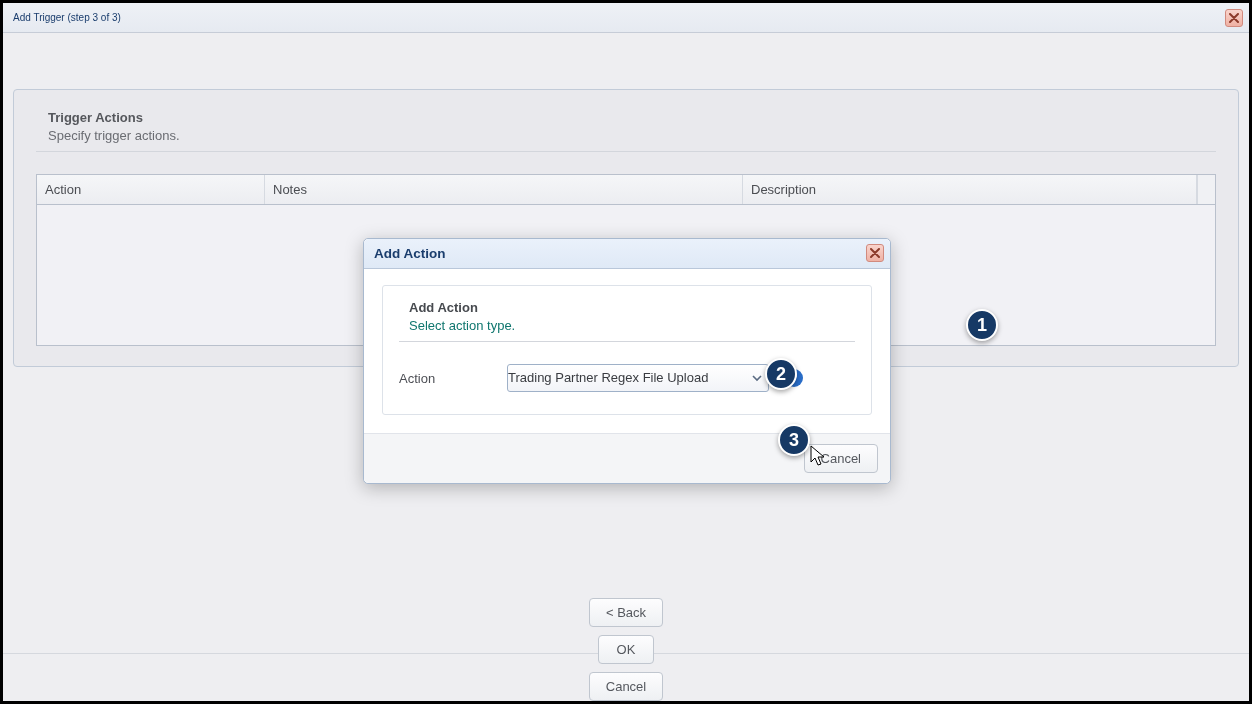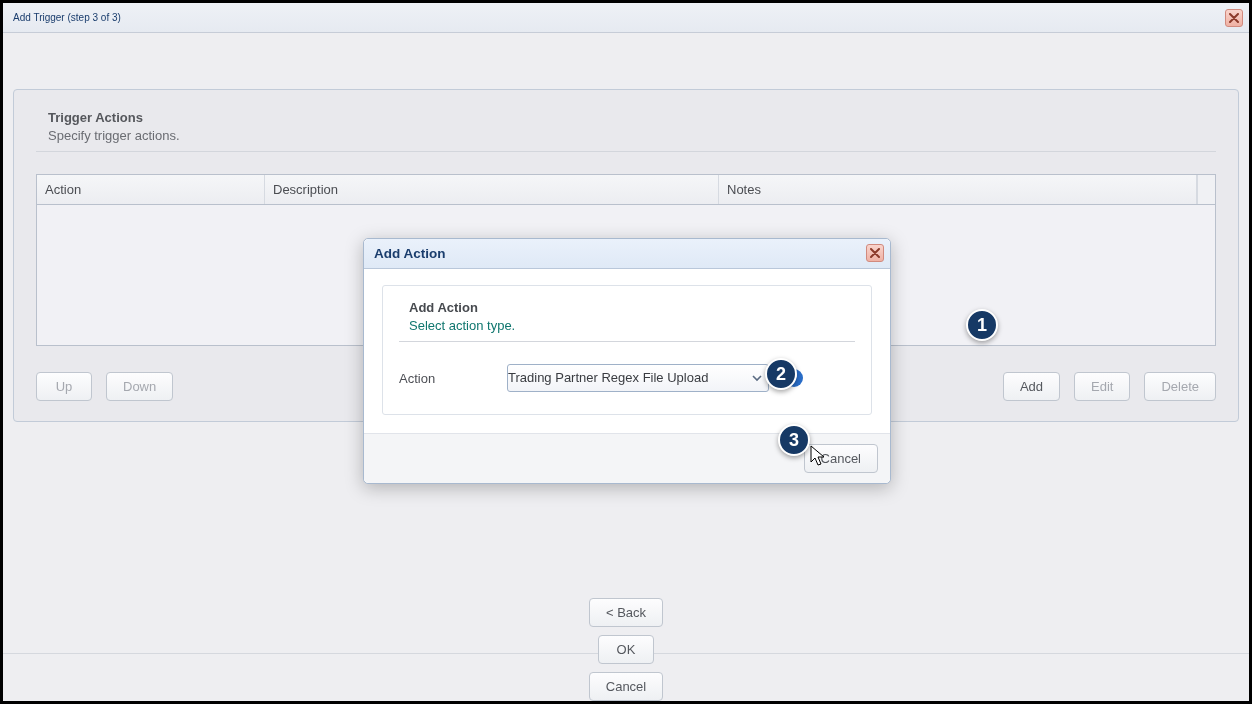--- a/index.html
+++ b/index.html
@@ -77,38 +77,27 @@
     <div class="panel">
       <div style="padding-left:12px;">
         <div class="sect-title">Trigger Actions</div>
         <div class="sect-sub">Specify trigger actions.</div>
       </div>
       <hr class="sect-rule">
 
       <div class="grid">
         <div class="grid-head">
           <div class="col col-action">Action</div>
+          <div class="col col-notes">Notes</div>
           <div class="col col-desc">Description</div>
-          <div class="col col-notes">Notes</div>
           <div class="grid-scroll-gutter"></div>
         </div>
         <div class="grid-body"></div>
       </div>
 
-      <div class="panel-btnrow">
-        <div class="left">
-          <div class="btn disabled">Up</div>
-          <div class="btn disabled">Down</div>
-        </div>
-        <div class="right">
-          <div class="btn">Add</div>
-          <div class="btn disabled">Edit</div>
-          <div class="btn disabled">Delete</div>
-        </div>
-      </div>
     </div>
   </div>
 
   <div class="footer">
     <div class="btn">&lt; Back</div>
     <div class="btn">OK</div>
     <div class="btn">Cancel</div>
   </div>
 
   <div class="inner-dialog">

